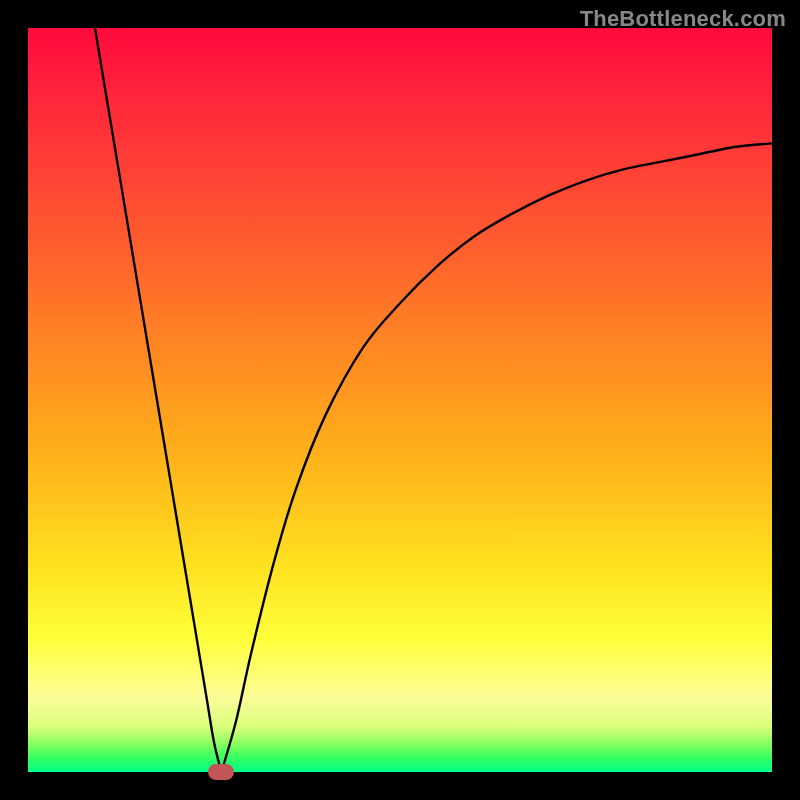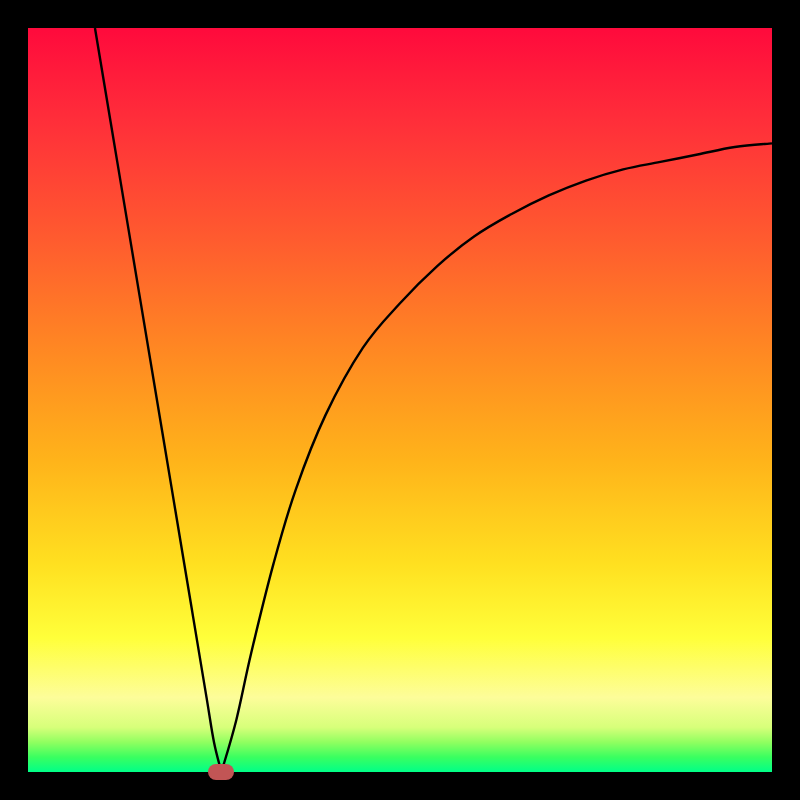--- a/index.html
+++ b/index.html
@@ -76,14 +76,15 @@
 
     <svg class="curve" viewBox="0 0 744 744" preserveAspectRatio="none">
       <path id="curve-left" fill="none" stroke="#000" stroke-width="2.4" d="M 66.96 0 C 70.9776 24.105600000000013, 81.2448 85.70880000000008, 89.28 133.92000000000007 C 97.3152 182.13120000000006, 103.56479999999999 219.62879999999998, 111.6 267.84 C 119.6352 316.05119999999994, 127.22399999999999 361.584, 133.92 401.76 C 140.61599999999999 441.936, 143.44320000000002 458.89919999999995, 148.8 491.03999999999996 C 154.1568 523.1808, 158.3232 548.1791999999999, 163.68 580.3199999999999 C 169.0368 612.4608, 174.54240000000001 645.4944, 178.56 669.6 C 182.5776 693.7056, 183.3216 700.848, 186 714.24 C 188.6784 727.6320000000001, 192.1008 738.6432, 193.44 744"></path>
       <path id="curve-right" fill="none" stroke="#000" stroke-width="2.4" d="M 193.44 744 C 196.1184 734.6256, 202.96320000000003 713.3471999999999, 208.32000000000002 691.92 C 213.67680000000001 670.4928, 216.504 653.0832, 223.2 624.96 C 229.896 596.8368, 237.4848 565.1424, 245.52 535.68 C 253.5552 506.21759999999995, 258.4656 488.06399999999996, 267.84 461.28 C 277.21439999999996 434.496, 285.54720000000003 412.3248, 297.6 386.88 C 309.6528 361.4352, 321.408 340.00800000000004, 334.8 319.92 C 348.192 299.832, 358.608 290.0112, 372 275.28 C 385.392 260.54879999999997, 395.80800000000005 250.13279999999997, 409.20000000000005 238.07999999999998 C 422.59200000000004 226.0272, 433.008 217.69440000000006, 446.4 208.32000000000005 C 459.792 198.94560000000004, 470.208 193.3656, 483.6 186 C 496.992 178.6344, 507.40799999999996 173.42639999999997, 520.8 167.39999999999998 C 534.192 161.37359999999998, 544.608 157.20719999999997, 558 152.51999999999998 C 571.392 147.8328, 581.808 144.708, 595.2 141.36 C 608.5920000000001 138.01200000000003, 619.008 136.59840000000008, 632.4 133.92000000000007 C 645.7919999999999 131.24160000000006, 656.2080000000001 129.15840000000003, 669.6 126.48000000000002 C 682.992 123.80160000000002, 693.4079999999999 121.04880000000007, 706.8 119.04000000000008 C 720.192 117.03120000000008, 737.304 115.98960000000005, 744 115.32000000000005"></path>
     </svg>
 
     <div class="marker" id="min-marker" style="left: 193.44px; top: 744px;"></div>
 
   </div>
 
+  <div class="watermark">TheBottleneck.com</div>
 
 </div>
 
 </body></html>

